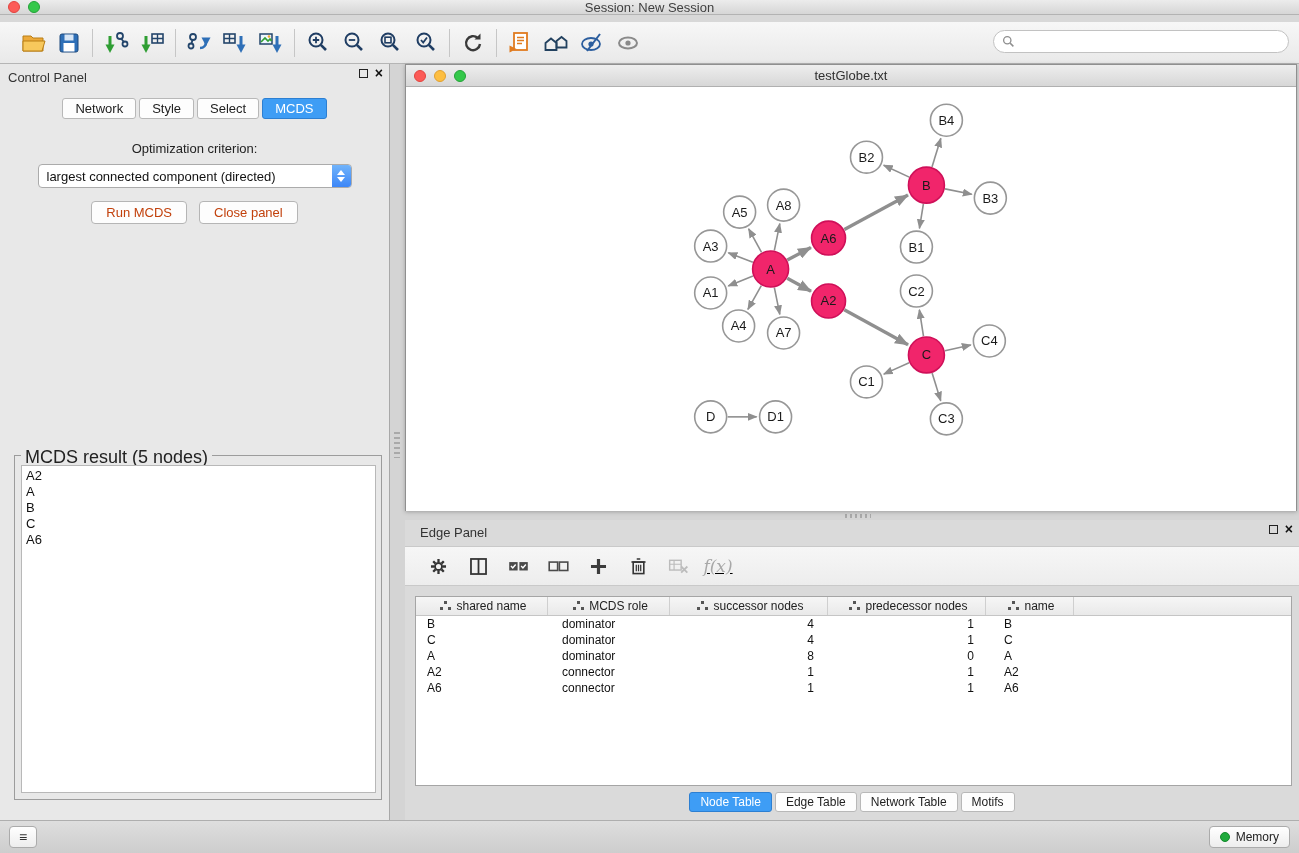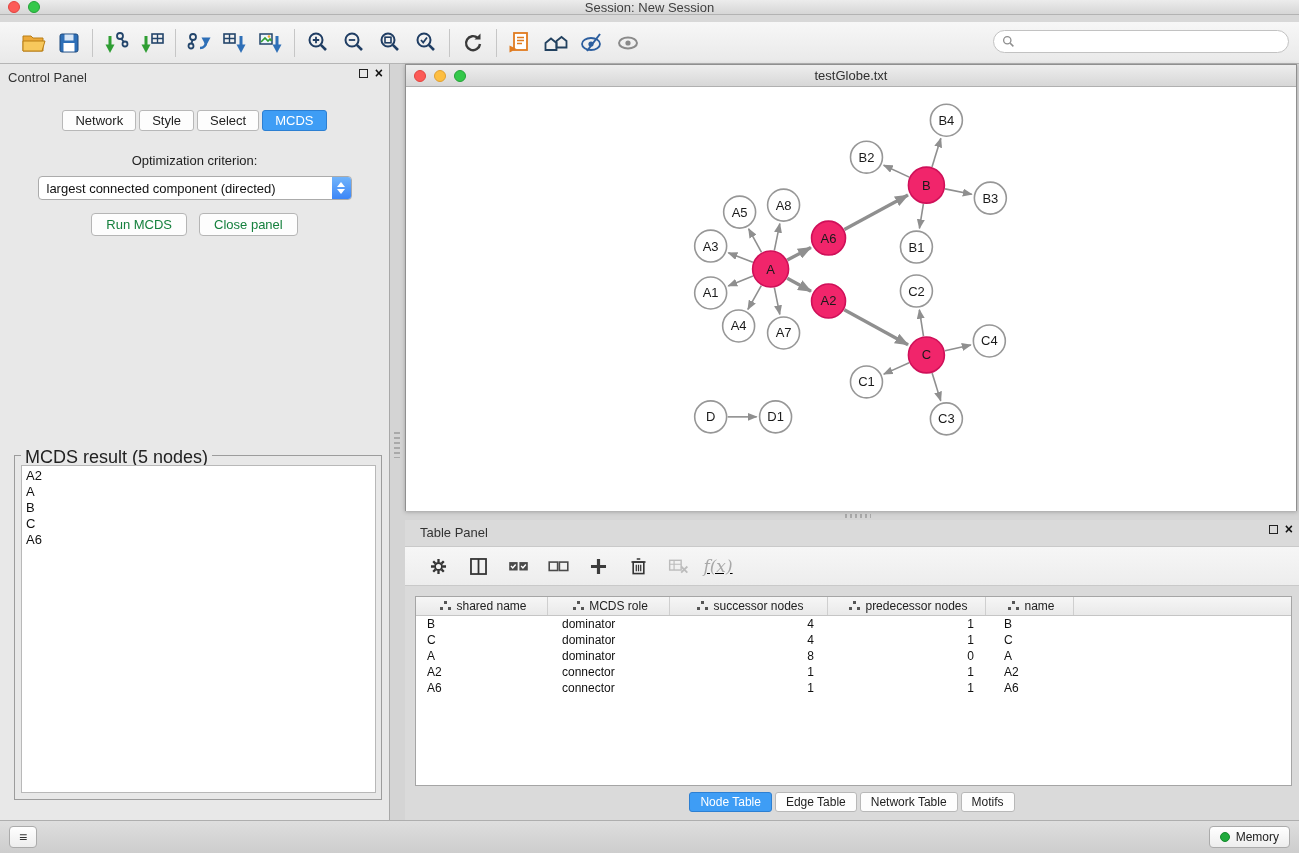--- a/index.html
+++ b/index.html
@@ -37,37 +37,37 @@
 
   
   .control-panel { position:absolute; left:0; top:64px; width:390px; height:756px;
     background:#e8e8e8; border-right:1px solid #a8a8a8; }
   .panel-header { position:relative; height:26px; display:flex; align-items:center; padding:0 8px; }
   .panel-header .ph-title { font-size:13px; color:#333;text-align:center; }
   .ph-icons { position:absolute; right:6px; top:4px; display:flex; gap:7px; align-items:center; }
   .ph-restore { width:9px; height:9px; border:1.5px solid #222; display:inline-block; }
   .ph-close { font-size:14px; font-weight:bold; color:#111; line-height:10px; }
 
-  .cp-tabs { display:flex; justify-content:center; gap:3px; margin-top:20px; }
+  .cp-tabs { display:flex; justify-content:center; gap:3px; margin-top:8px; }
   .cp-tab { font-size:13px; color:#222; background:#fdfdfd; border:1px solid #b8b8b8;
     border-radius:3px; padding:2px 12px; cursor:default; }
   .cp-tab.active { background:#3e9df5; border-color:#2c7fd2; color:#fff; }
 
   .opt-label { text-align:center; font-size:13px; color:#222; margin-top:22px; }
   .dropdown { position:relative; margin:8px auto 0; width:314px; height:24px; background:#fff;
     border:1px solid #ababab; border-radius:4px; display:flex; align-items:center; }
   .dropdown .dd-value { font-size:13px; color:#111; padding-left:8px; flex:1; white-space:nowrap; overflow:hidden; }
   .dd-stepper { width:19px; height:22px; border-radius:0 3px 3px 0;
     background:linear-gradient(#71b4fb,#3c86f7); display:flex; flex-direction:column;
     align-items:center; justify-content:center; gap:2px; }
   .dd-up { width:0; height:0; border-left:4px solid transparent; border-right:4px solid transparent; border-bottom:5px solid #fff; }
   .dd-down { width:0; height:0; border-left:4px solid transparent; border-right:4px solid transparent; border-top:5px solid #fff; }
 
   .cp-buttons { display:flex; justify-content:center; gap:12px; margin-top:13px; }
-  .cp-btn { font-size:13px; color:#15803d; background:#fdfdfd; border:1px solid #b5b5b5;
+  .cp-btn { font-size:13px; color:#c2410c; background:#fdfdfd; border:1px solid #b5b5b5;
     border-radius:4px; padding:3px 14px; cursor:default; }
 
   .result-box { position:absolute; left:14px; top:391px; width:368px; height:345px;
     border:1px solid #9c9c9c; }
   .result-legend { position:absolute; top:-9px; left:6px; background:#e8e8e8; padding:0 4px;
     font-size:18px; color:#222; }
   .result-list { position:absolute; left:6px; right:5px; top:9px; bottom:6px; background:#fff;
     border:1px solid #b8b8b8; overflow:auto; padding:2px 0 0 4px; }
   .result-item { font-size:13px; color:#111; line-height:16px; }
 
@@ -447,21 +447,21 @@
           <g>
             <circle cx="370" cy="330" r="16" fill="#ffffff" stroke="#979797" stroke-width="1.6"></circle>
             <text x="370" y="334.5" text-anchor="middle" font-size="13" fill="#1a1a1a">D1</text>
           </g>
         </svg>
     </div>
   </div>
 
   <div class="table-panel">
     <div class="tp-header">
-      <span class="ph-title">Table Panel</span>
+      <span class="ph-title">Edge Panel</span>
       <span class="ph-icons">
         <span class="ph-restore"></span>
         <span class="ph-close">×</span>
       </span>
     </div>
     <div class="table-tools" id="table-tools">
         <span class="tbicon">
           <svg viewBox="0 0 26 26">
             <circle cx="13" cy="13" r="4" fill="none" stroke="#333" stroke-width="2.2"></circle>
             <g stroke="#333" stroke-width="2.6">

